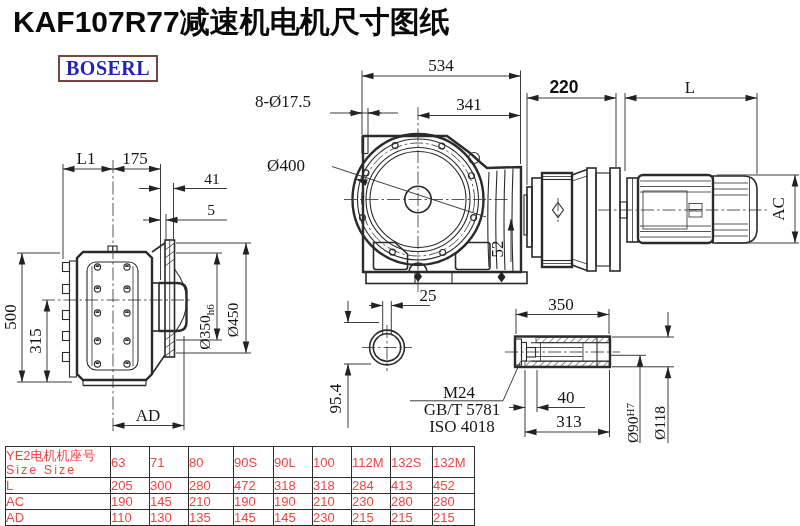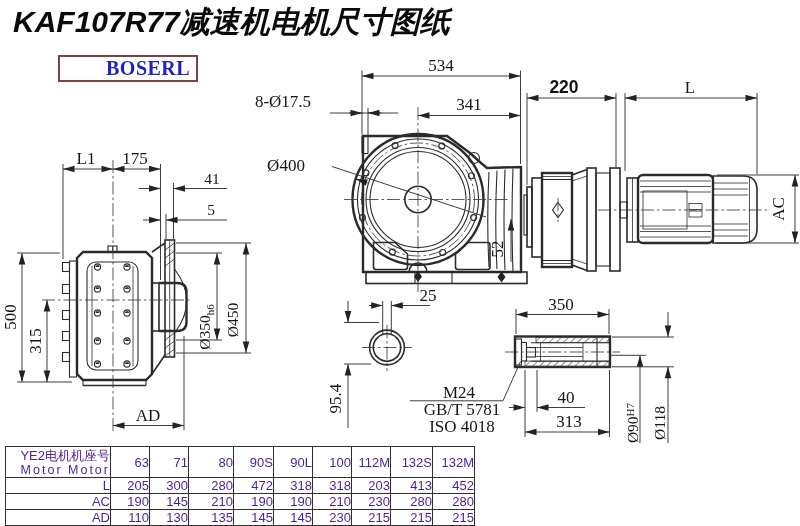--- a/index.html
+++ b/index.html
@@ -1,31 +1,31 @@
 <!DOCTYPE html>
 <html><head>
 <meta charset="utf-8">
 <style>
   html,body{margin:0;padding:0;}
   body{width:800px;height:526px;background:#fff;position:relative;overflow:hidden;font-family:"Liberation Sans",sans-serif;}
-  .title{position:absolute;left:13px;top:2px;font-size:30px;font-weight:bold;color:#0a0a0a;letter-spacing:0px;white-space:nowrap;font-style:italic;}
+  .title{position:absolute;left:13px;top:2px;font-size:30px;font-weight:bold;color:#0a0a0a;letter-spacing:0px;white-space:nowrap;}
   .logo{position:absolute;left:58px;top:55px;border:2px solid #7a4444;padding:0px 6px;background:#fff;}
-  .logo span{font-family:"Liberation Serif",serif;font-weight:bold;font-size:20px;color:#2222bb;letter-spacing:0.5px;margin-left:40px;}
+  .logo span{font-family:"Liberation Serif",serif;font-weight:bold;font-size:20px;color:#2222bb;letter-spacing:0.5px;}
   svg{position:absolute;left:0;top:0;}
   .ln{stroke:#2b2b2b;fill:none;}
   .w3{stroke-width:2.4;}
   .w2{stroke-width:1.6;}
   .w1{stroke-width:1.1;}
   .w0{stroke-width:0.8;}
   .dim{stroke:#333;stroke-width:0.95;fill:none;}
   .cl{stroke:#3a3a3a;stroke-width:0.85;stroke-dasharray:13 3 2.5 3;fill:none;}
   .dt{font-family:"Liberation Serif",serif;font-size:17px;fill:#161616;text-anchor:middle;}
   .dts{font-family:"Liberation Serif",serif;font-size:15.5px;fill:#161616;text-anchor:middle;}
   table.spec{position:absolute;left:5px;top:446px;border-collapse:collapse;table-layout:fixed;}
-  table.spec td{border:1px solid #2e2e2e;text-align:right;vertical-align:middle;font-size:13px;color:#4c1d95;padding:0;}
+  table.spec td{border:1px solid #2e2e2e;text-align:left;vertical-align:middle;font-size:13px;color:#ef4444;padding:0;}
   table.spec tr.vrow td{height:14.5px;}
   .cn{font-size:13px;line-height:15px;}
   .en{font-size:12.5px;letter-spacing:2px;line-height:14px;}
 </style>
 </head>
 <body>
 
 <div class="title">KAF107R77减速机电机尺寸图纸</div>
 <div class="logo"><span>BOSERL</span></div>
 
@@ -305,41 +305,41 @@
       <col style="width:39px">
       <col style="width:39px">
       <col style="width:39px">
       <col style="width:42px">
       <col style="width:42px">
   </colgroup>
   <tbody>
       <tr>
     <td style="height:30px">
           <div class="cn">YE2电机机座号</div>
-          <div class="en">Motor Motor</div>
+          <div class="en">Size Size</div>
         </td>
     <td>63</td>
     <td>71</td>
     <td>80</td>
     <td>90S</td>
     <td>90L</td>
     <td>100</td>
     <td>112M</td>
     <td>132S</td>
     <td>132M</td>
   </tr>
   <tr class="vrow">
     <td>L</td>
     <td>205</td>
     <td>300</td>
     <td>280</td>
     <td>472</td>
     <td>318</td>
     <td>318</td>
-    <td>203</td>
+    <td>284</td>
     <td>413</td>
     <td>452</td>
   </tr>
   <tr class="vrow">
     <td>AC</td>
     <td>190</td>
     <td>145</td>
     <td>210</td>
     <td>190</td>
     <td>190</td>

